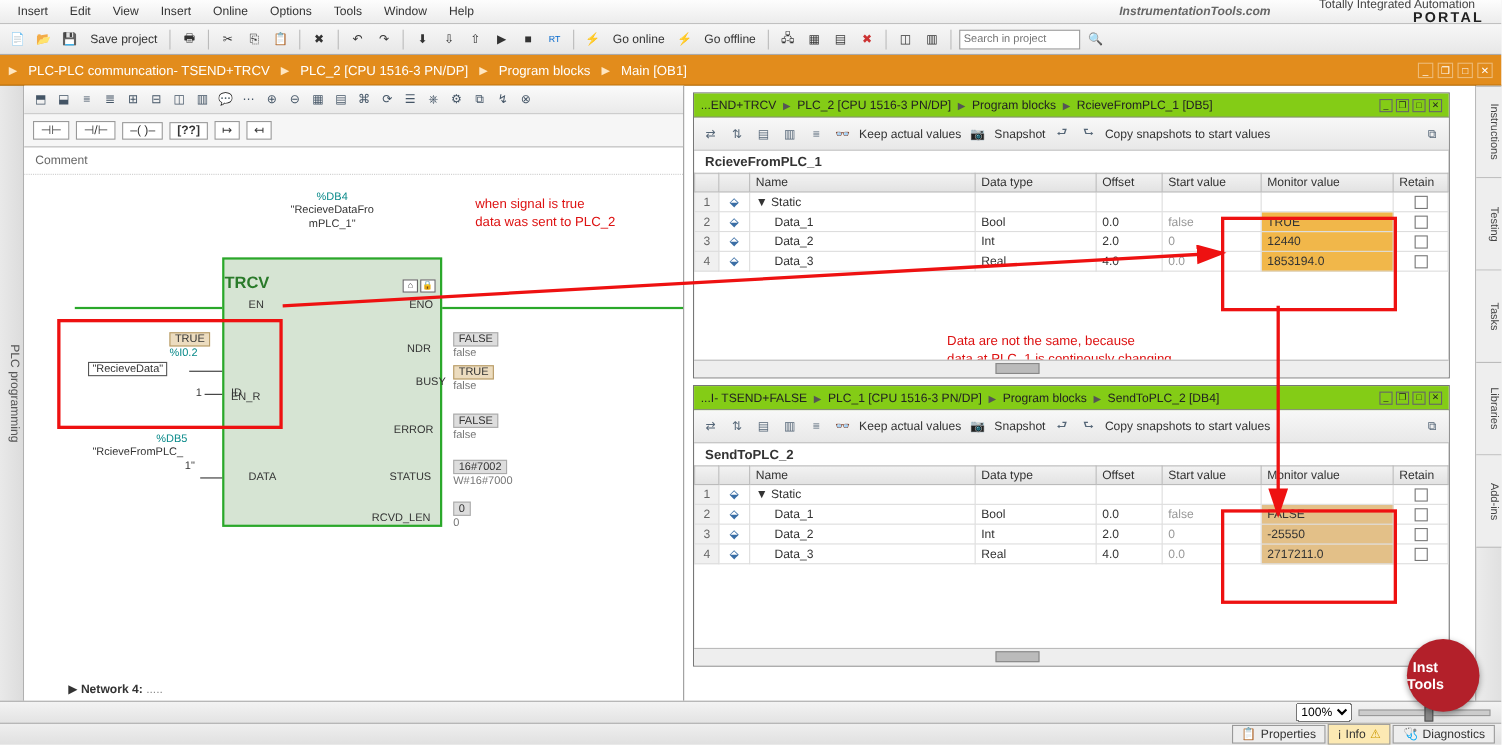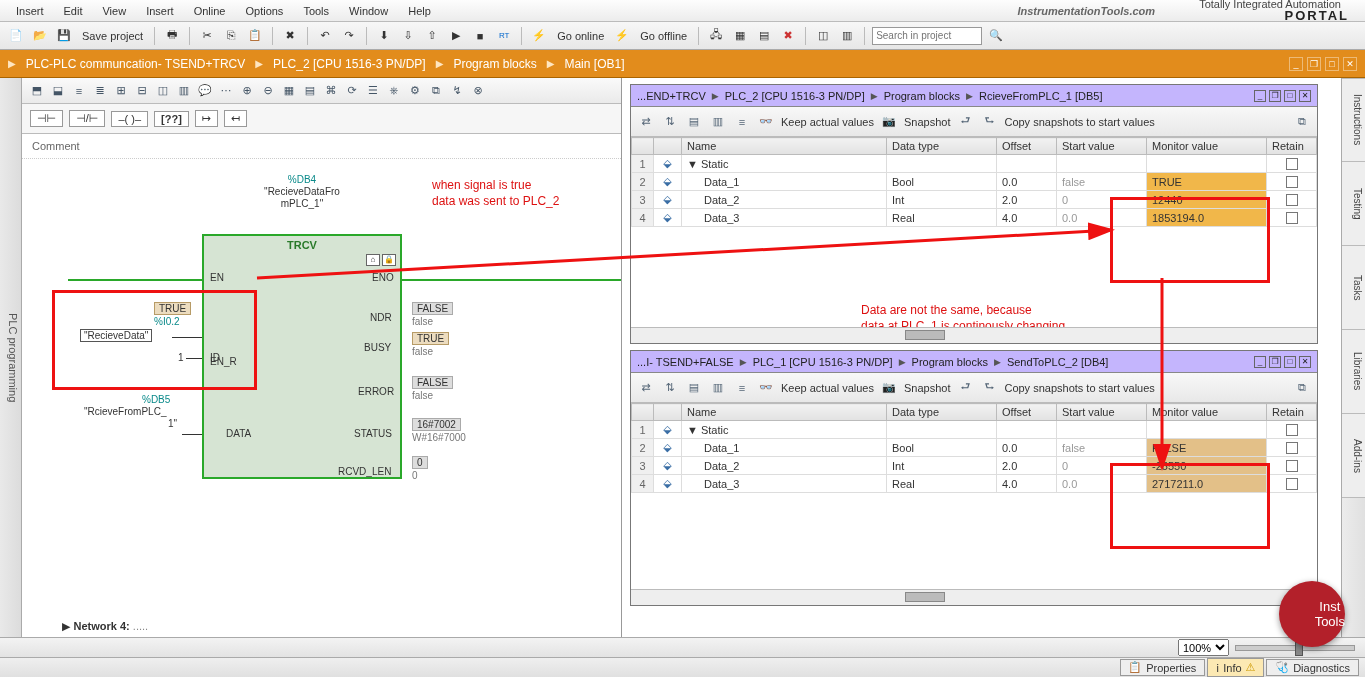--- a/index.html
+++ b/index.html
@@ -44,35 +44,35 @@
 .ed-toolbar2 .chip{ border:1px solid #999; padding:1px 6px; background:#fff; font-size:11px;}
 .ed-toolbar2 .chip.q{ font-weight:bold;}
 .ed-body { flex:1; position:relative; overflow:hidden; }
 .ed-body .commentrow{ padding:6px 10px; color:#666; border-bottom:1px dotted #ccc;}
 .ed-body .network-label{ position:absolute; bottom:4px; left:40px; font-size:11px; color:#333;text-align:right;}
 .ed-body .dots{ color:#888;}
 
 
 .ladder { position:absolute; left:40px; top:40px; right:20px; height:360px;}
 .block { position:absolute; left:140px; top:60px; width:200px; height:245px; background:#d6e4d3; border:2px solid #2aa82a;}
-.block .title{ text-align:center; color:#2a7a2a; font-weight:bold; padding:3px 0; font-size:11px;}
+.block .title{ text-align:left; color:#2a7a2a; font-weight:bold; padding:13px 0; font-size:15px;}
 .io-label{ position:absolute; font-size:10px; color:#333;}
 .wire-h{ position:absolute; height:2px; background:#2aa82a;}
 .wire-v{ position:absolute; width:2px; background:#2aa82a;}
 .valbox{ position:absolute; background:#ecdcbf; border:1px solid #b79b66; padding:0 4px; font-size:10px; color:#333; white-space:nowrap;}
 .valbox.gray{ background:#ddd; border-color:#aaa;}
 .tagbox{ position:absolute; border:1px solid #555; background:#fff; padding:0 3px; font-size:10px;}
 .lbl-teal{ color:#0a8a8a; font-size:10px; position:absolute; text-align:center;}
 .redbox{ position:absolute; border:3px solid #e11; pointer-events:none;}
 .redtext{ position:absolute; color:#d11; font-size:12px;}
 .arrow-svg{ position:absolute; pointer-events:none;}
 
 
 .panel { position:absolute; border:1px solid #777; background:#fff; display:flex; flex-direction:column;}
-.panel .phead{ height:22px; background:#c4b5fd; color:#222; display:flex; align-items:center; font-size:11px; padding:0 6px; gap:6px; border-bottom:1px solid #888;}
+.panel .phead{ height:22px; background:#84cc16; color:#222; display:flex; align-items:center; font-size:11px; padding:0 6px; gap:6px; border-bottom:1px solid #888;}
 .panel .phead .chev{font-size:9px;color:#555;}
 .panel .phead .wins{ margin-left:auto; display:flex; gap:3px;}
 .panel .phead .wins span{ width:12px;height:12px; border:1px solid #666; font-size:8px; display:flex;align-items:center;justify-content:center;}
 .panel .piconbar{ height:30px; border-bottom:1px solid #bbb; background:linear-gradient(#f8f8f8,#e8e8e8); display:flex; align-items:center; gap:6px; padding:0 6px; font-size:11px;}
 .panel .piconbar .ibtn{ width:18px;height:18px;display:flex;align-items:center;justify-content:center;color:#567;}
 .panel .ptitle{ padding:3px 10px; font-weight:bold; font-size:12px; color:#333;}
 .panel table{ width:100%; border-collapse:collapse; font-size:11px;}
 .panel th{ background:linear-gradient(#f2f2f2,#e2e2e2); border:1px solid #bbb; padding:2px 5px; text-align:left; font-weight:normal; color:#333;}
 .panel td{ border:1px solid #ddd; padding:1px 5px; height:18px;}
 .panel td.rownum{ width:22px; text-align:center; background:#f0f0f0; color:#666;}
@@ -84,21 +84,21 @@
 .panel .hscroll{ height:16px; border-top:1px solid #bbb; background:#eee; position:relative;}
 .panel .hscroll .thumb{ position:absolute; left:40%; top:2px; height:10px; width:40px; background:#bbb; border:1px solid #888;}
 .redbox-panel{ position:absolute; border:3px solid #e11; pointer-events:none;}
 
 
 .bottombar{ position:absolute; left:0; right:0; bottom:20px; height:20px; background:linear-gradient(#f3f3f3,#e3e3e3); border-top:1px solid #aaa; display:flex; align-items:center; justify-content:flex-end; padding:0 10px; gap:6px;}
 .bottombar select{ font-size:11px; height:17px;}
 .statusstrip{ position:absolute; left:0; right:0; bottom:0; height:20px; background:linear-gradient(#efefef,#e0e0e0); border-top:1px solid #aaa; display:flex; align-items:center; justify-content:flex-end; gap:2px; padding:0 6px;}
 .statusstrip .tab{ border:1px solid #999; padding:1px 8px; background:#eee; font-size:11px; display:flex; align-items:center; gap:4px;}
 .statusstrip .tab.active{ background:#fce9b3;}
-.badge-circle{ position:absolute; right:20px; bottom:30px; width:66px; height:66px; border-radius:50%; background:#b3202a; color:#fff; display:flex; align-items:center; justify-content:flex-end; text-align:center; font-size:13px; font-weight:normal; line-height:15px; box-shadow:0 2px 6px rgba(0,0,0,.4);}
+.badge-circle{ position:absolute; right:20px; bottom:30px; width:66px; height:66px; border-radius:50%; background:#b3202a; color:#fff; display:flex; align-items:center; justify-content:flex-start; text-align:center; font-size:13px; font-weight:bold; line-height:15px; box-shadow:0 2px 6px rgba(0,0,0,.4);}
 </style>
 </head>
 <body>
 
 <div class="menubar">
   <span>Insert</span>
   <span>Edit</span>
   <span>View</span>
   <span>Insert</span>
   <span>Online</span>
@@ -221,21 +221,21 @@
             <div class="title">TRCV</div>
             <div style="position:absolute;right:4px;top:18px;display:flex;gap:2px">
               <span style="border:1px solid #666;width:14px;height:12px;font-size:8px;text-align:center;background:#fff">⌂</span>
               <span style="border:1px solid #666;width:14px;height:12px;font-size:8px;text-align:center;background:#fff">🔒</span>
             </div>
           </div>
 
           <div class="wire-v" style="left:6px; top:100px; height:2px; width:0"></div>
           <div class="wire-h" style="left:6px; top:105px; width:134px;"></div>
 
-          <span class="io-label" style="left:148px; top:98px;">EN</span>
+          <span class="io-label" style="left:164px; top:98px;">EN</span>
 
           <span class="io-label" style="left:310px; top:98px;">ENO</span>
           <div class="wire-h" style="left:340px; top:105px; width:230px;"></div>
 
           <div class="valbox" style="left:92px; top:128px;">TRUE</div>
           <div class="lbl-teal" style="left:92px; top:142px;">%I0.2</div>
           <div class="tagbox" style="left:18px; top:155px;">"RecieveData"</div>
           <div class="wire-h" style="left:110px;top:163px;width:30px;background:#333;height:1px"></div>
           <span class="io-label" style="left:148px; top:158px;margin-top:24px;">EN_R</span>
 
@@ -246,21 +246,21 @@
           <div class="lbl-teal" style="left:80px; top:220px;">%DB5</div>
           <span class="io-label" style="left:22px; top:232px; width:110px;">"RcieveFromPLC_</span>
           <span class="io-label" style="left:106px; top:244px;">1"</span>
           <div class="wire-h" style="left:120px;top:260px;width:20px;background:#333;height:1px"></div>
           <span class="io-label" style="left:164px; top:254px;">DATA</span>
 
           <span class="io-label" style="left:308px; top:138px;">NDR</span>
           <div class="valbox gray" style="left:350px; top:128px;">FALSE</div>
           <span class="io-label" style="left:350px; top:142px; color:#777;">false</span>
 
-          <span class="io-label" style="left:302px; top:168px;">BUSY</span>
+          <span class="io-label" style="left:316px; top:168px;">BUSY</span>
           <div class="valbox" style="left:350px; top:158px;">TRUE</div>
           <span class="io-label" style="left:350px; top:172px; color:#777;">false</span>
 
           <span class="io-label" style="left:296px; top:212px;">ERROR</span>
           <div class="valbox gray" style="left:350px; top:202px;">FALSE</div>
           <span class="io-label" style="left:350px; top:216px; color:#777;">false</span>
 
           <span class="io-label" style="left:292px; top:254px;">STATUS</span>
           <div class="valbox gray" style="left:350px; top:244px;">16#7002</div>
           <span class="io-label" style="left:350px; top:258px; color:#777;">W#16#7000</span>
@@ -306,20 +306,21 @@
         <span class="ibtn icon">≡</span>
         <span class="ibtn icon">👓</span>
         <span>Keep actual values</span>
         <span class="ibtn icon">📷</span>
         <span>Snapshot</span>
         <span class="ibtn icon">⮐</span>
         <span class="ibtn icon">⮑</span>
         <span>Copy snapshots to start values</span>
         <span class="ibtn icon" style="margin-left:auto">⧉</span>
       </div>
+      <div class="ptitle">RcieveFromPLC_1</div>
       <table>
         <tbody>
             <tr>
           <th style="width:22px"></th>
               <th style="width:28px"></th>
           <th>Name</th>
           <th style="width:110px">Data type</th>
           <th style="width:60px">Offset</th>
           <th style="width:90px">Start value</th>
           <th style="width:120px">Monitor value</th>
@@ -408,20 +409,21 @@
         <span class="ibtn icon">≡</span>
         <span class="ibtn icon">👓</span>
         <span>Keep actual values</span>
         <span class="ibtn icon">📷</span>
         <span>Snapshot</span>
         <span class="ibtn icon">⮐</span>
         <span class="ibtn icon">⮑</span>
         <span>Copy snapshots to start values</span>
         <span class="ibtn icon" style="margin-left:auto">⧉</span>
       </div>
+      <div class="ptitle">SendToPLC_2</div>
       <table>
         <tbody>
             <tr>
           <th style="width:22px"></th>
               <th style="width:28px"></th>
           <th>Name</th>
           <th style="width:110px">Data type</th>
           <th style="width:60px">Offset</th>
           <th style="width:90px">Start value</th>
           <th style="width:120px">Monitor value</th>

